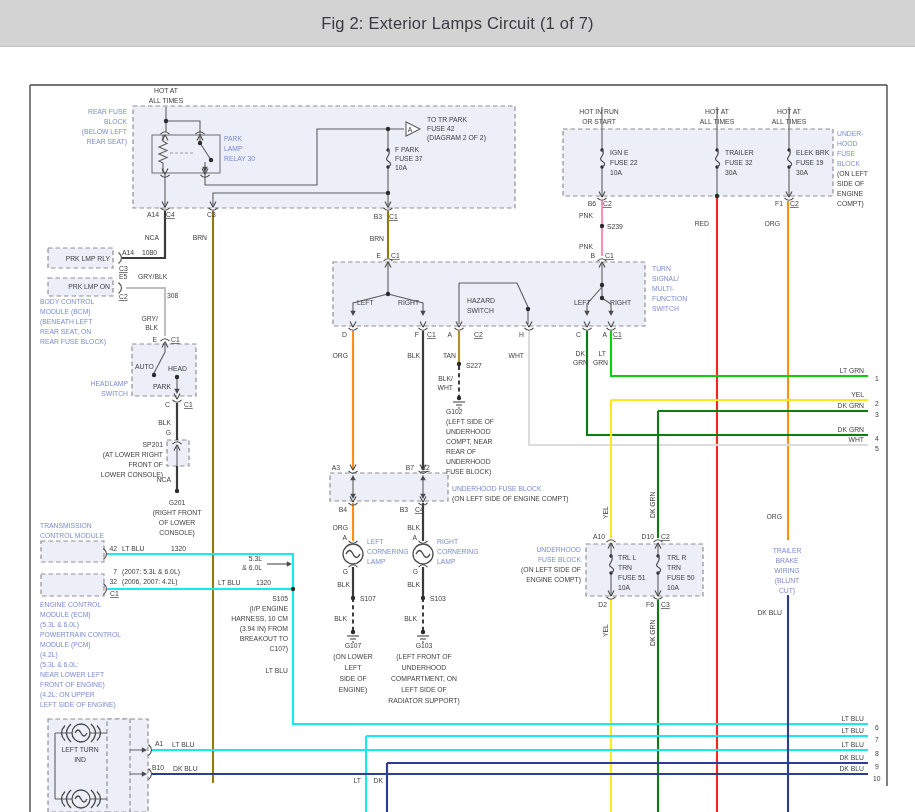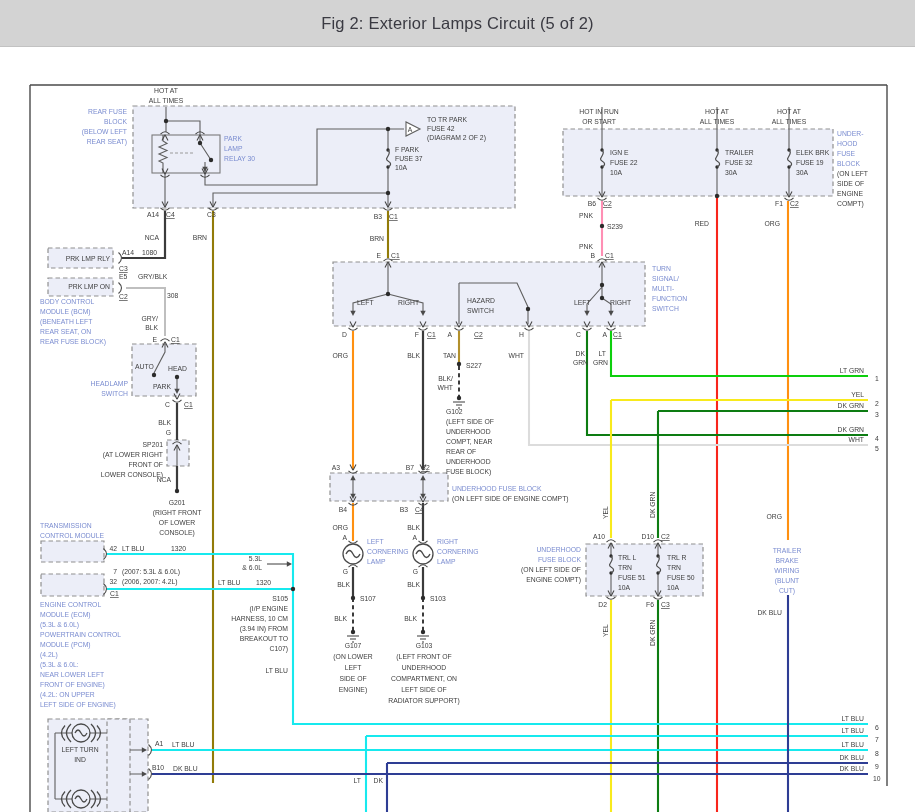--- a/index.html
+++ b/index.html
@@ -11,21 +11,21 @@
   .lk{fill:#3d3d3d;font-family:"Liberation Sans",sans-serif;font-size:6.8px;}
   .lb{fill:#7a8cd0;font-family:"Liberation Sans",sans-serif;font-size:6.8px;}
   .box{stroke-dasharray:4.5 3;stroke-width:1.2;}
   .sbox{stroke:#7a7a7a;stroke-width:1.1;}
 </style>
 </head>
 <body>
 
 <div id="stage">
   <div id="titlebar">
-    <span class="t">Fig 2: Exterior Lamps Circuit (5 of 2)</span>
+    <span class="t">Fig 2: Exterior Lamps Circuit (1 of 7)</span>
   </div>
 
   <svg width="915" height="812" viewBox="0 0 915 812">
     <defs>
       <path id="conn" d="M-4.5,-1.2 Q0,3.8 4.5,-1.2 M-3,-7.5 L0,-1.8 M3,-7.5 L0,-1.8" fill="none" stroke="#4a4a4a" stroke-width="1.1"></path>
       <path id="cup" d="M-4.5,-1.2 Q0,3.8 4.5,-1.2" fill="none" stroke="#4a4a4a" stroke-width="1.1"></path>
       <circle id="dot" r="2.2" fill="#2b2b2b" stroke="none"></circle>
       <path id="ah" d="M0,0 L-2.7,-5.2 L2.7,-5.2 Z" fill="#4a4a4a" stroke="none"></path>
       <path id="paren" d="M-1.5,-5.5 Q4.5,0 -1.5,5.5" fill="none" stroke="#4a4a4a" stroke-width="1.1"></path>
       <g id="fuse">

